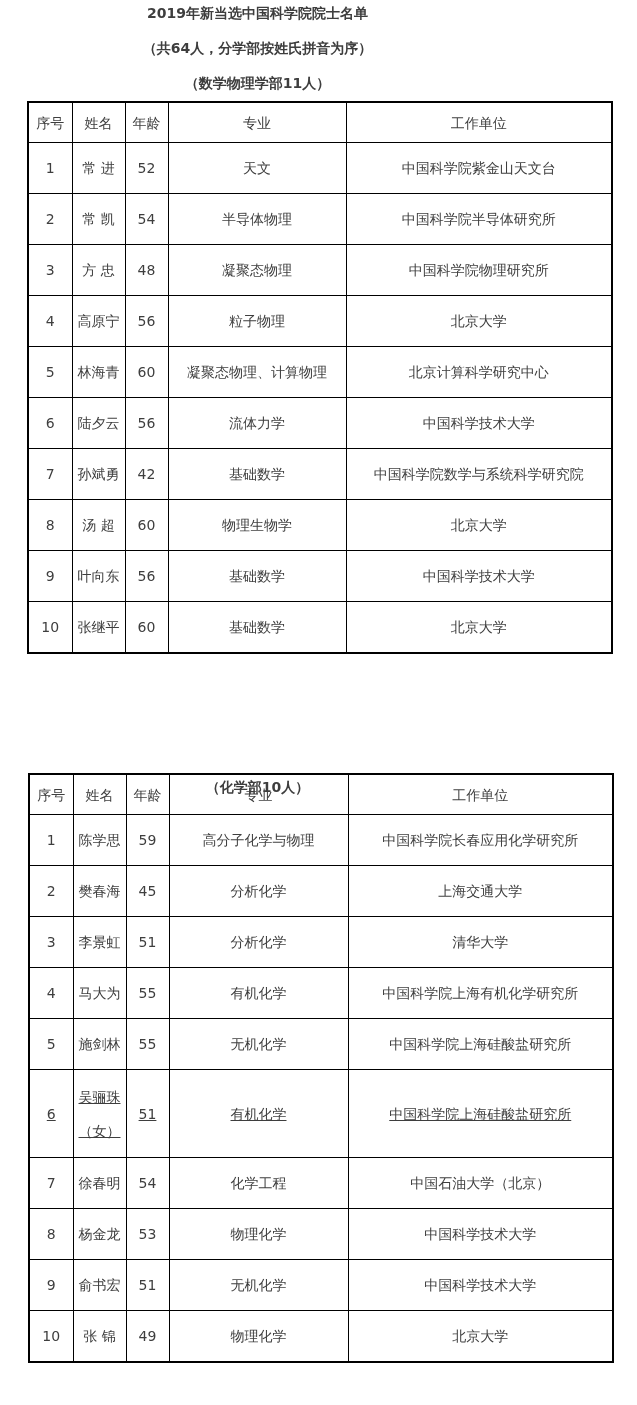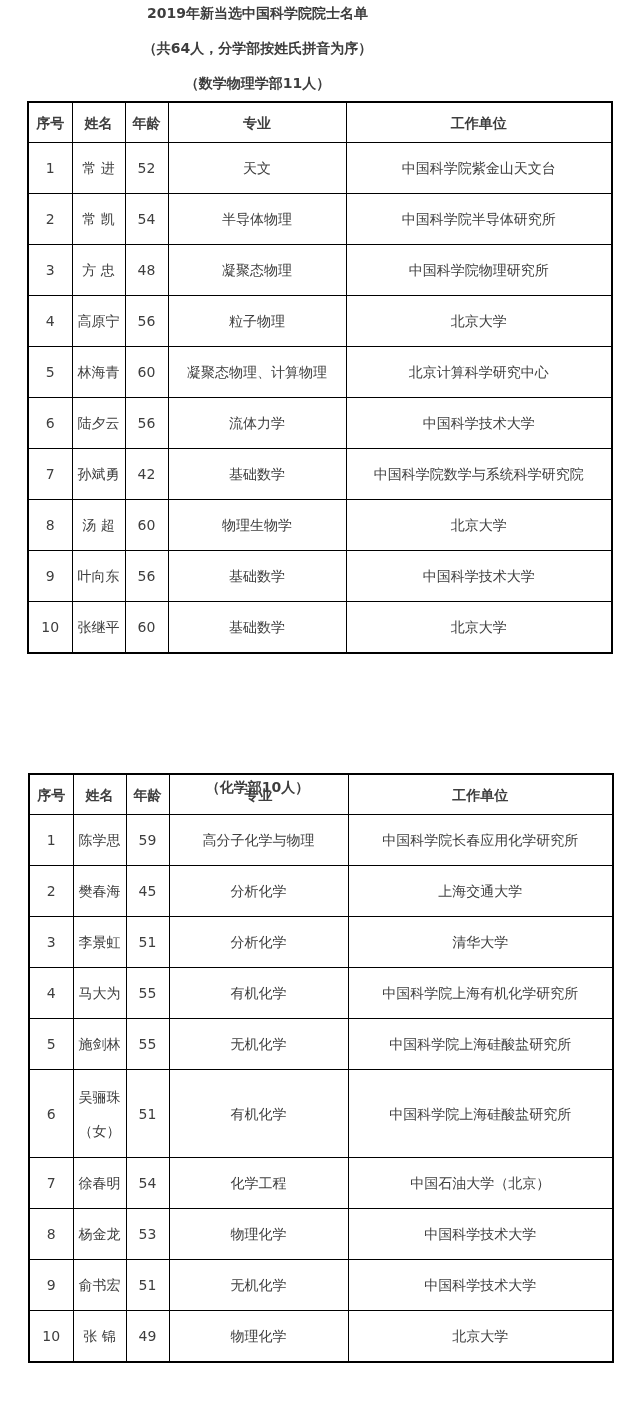--- a/index.html
+++ b/index.html
@@ -20,23 +20,23 @@
     font-size: 14px;
   }
   table.roster td, table.roster th {
     border: 1px solid #000;
     text-align: center;
     vertical-align: middle;
     padding: 0;
     color: #3e3e3e;
     line-height: 20px;
   }
-  table.roster th { font-weight: bold; height: 39px; }
+  table.roster th { font-weight: normal; height: 39px; }
   table.roster td { height: 50px; }
-  table.roster tr.tall td { height: 87px; }
+  table.roster tr.tall td { height: 87px; text-decoration: underline; }
   .name-cell span { display: block; }
   .name-cell .note { margin-top: 14px; }
 </style>
 </head>
 <body>
 
 <div class="title" style="top:3px;">2019年新当选中国科学院院士名单</div>
 <div class="title" style="top:38px;">（共64人，分学部按姓氏拼音为序）</div>
 <div class="title" style="top:73px;text-align:center;">（数学物理学部11人）</div>
 

